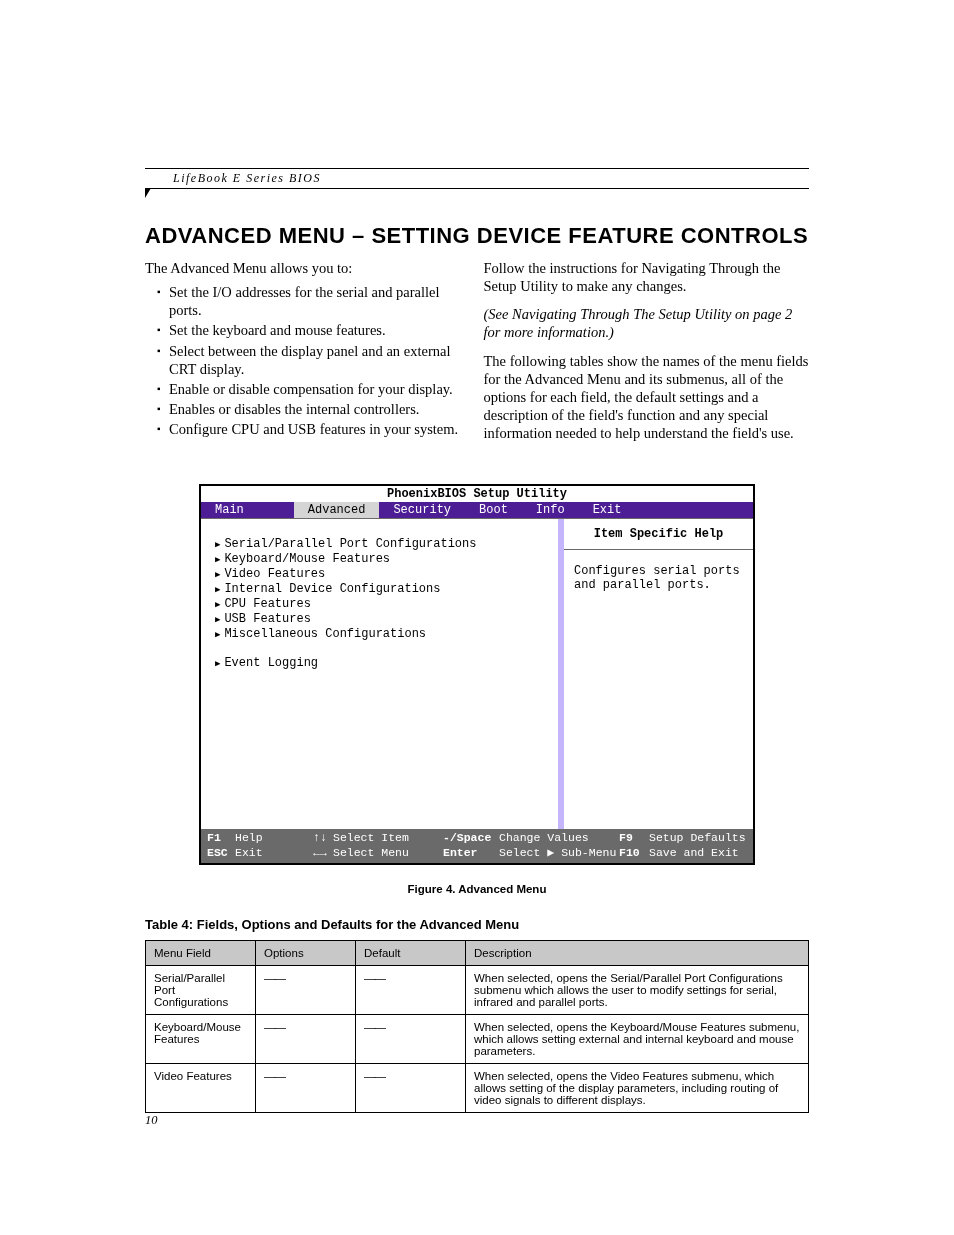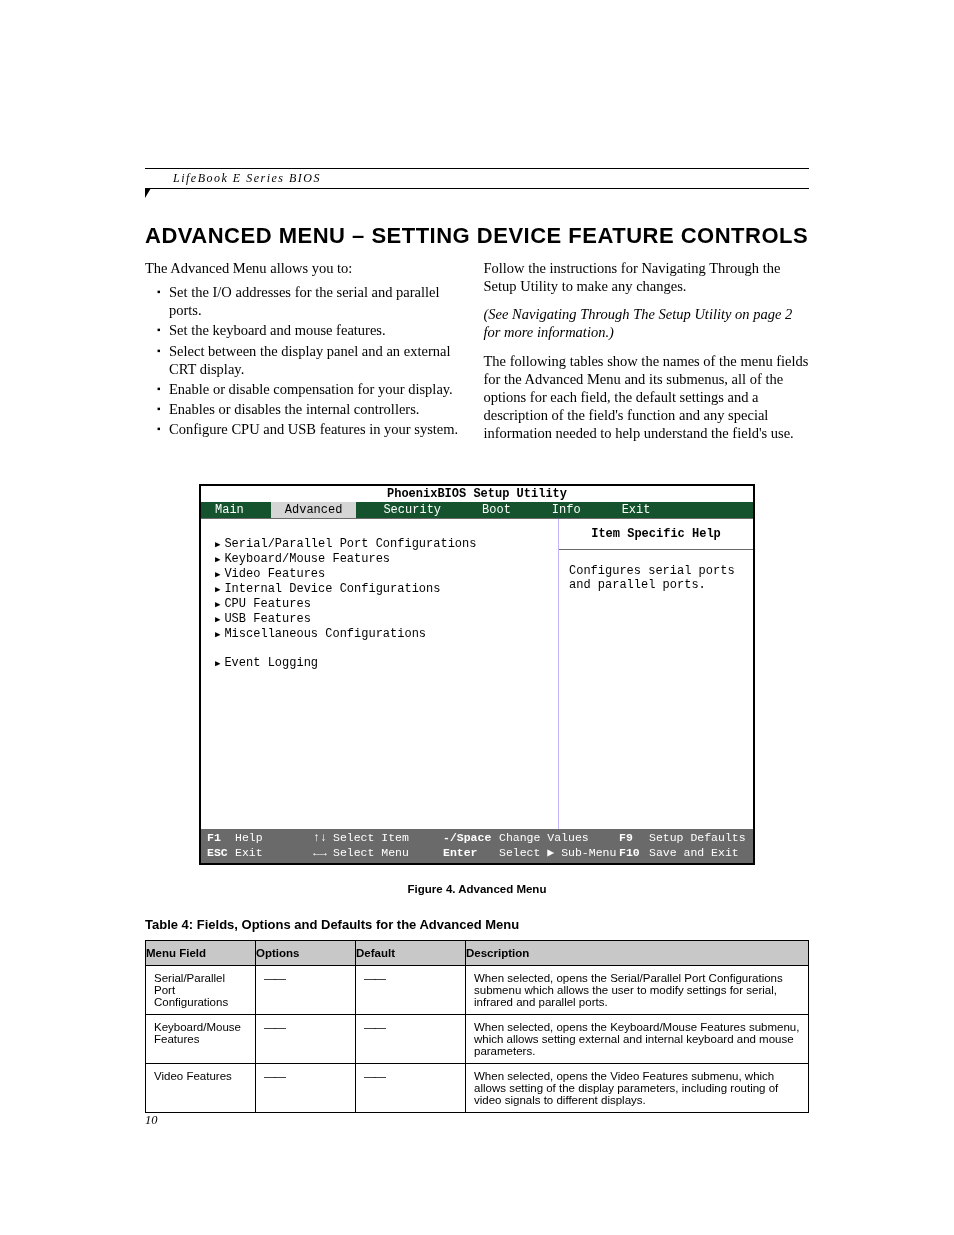--- a/index.html
+++ b/index.html
@@ -91,47 +91,47 @@
   }
   .bios-title {
     background: #fff;
     color: #000;
     text-align: center;
     font-weight: bold;
     padding: 1px 6px;
   }
   .bios-tabs {
     display: flex;
-    background: #14532d;
+    background: #4c1d95;
     color: #fff;
-    gap: 13px;
   }
   .bios-tab {
     padding: 1px 14px;
     white-space: nowrap;
   }
   .bios-tab.active {
     background: #d5d5d5;
     color: #000;
+    margin-left: 36px;
   }
   .bios-body {
     display: flex;
     background: #fff;
     color: #000;
     border-top: 1px solid #6a6a6a;
     border-bottom: 1px solid #6a6a6a;
   }
   .bios-left {
     flex: 1;
     padding: 18px 10px 10px 14px;
     min-height: 310px;
   }
   .bios-right {
     width: 195px;
-    border-left: 1px solid #c4b5fd;
+    border-left: 6px solid #c4b5fd;
     padding: 8px 10px;
   }
   .bios-right-title {
     font-weight: bold;
     text-align: center;
     padding-bottom: 8px;
     border-bottom: 1px solid #6a6a6a;
     margin: 0 -10px 14px;
     padding-left: 10px; padding-right: 10px;
   }
@@ -175,22 +175,22 @@
   }
   table.opts {
     width: 100%;
     border-collapse: collapse;
     font-family: Arial, sans-serif;
     font-size: 11.5px;
   }
   table.opts th {
     background: #c8c8c8;
     text-align: left;
-    font-weight: bold;
-    padding: 6px 0;
+    font-weight: normal;
+    padding: 6px 8px;
     border: 1px solid #000;
   }
   table.opts td {
     border: 1px solid #000;
     padding: 6px 8px;
     vertical-align: top;
   }
   .col-mf { width: 110px; }
   .col-op { width: 100px; }
   .col-df { width: 110px; }

